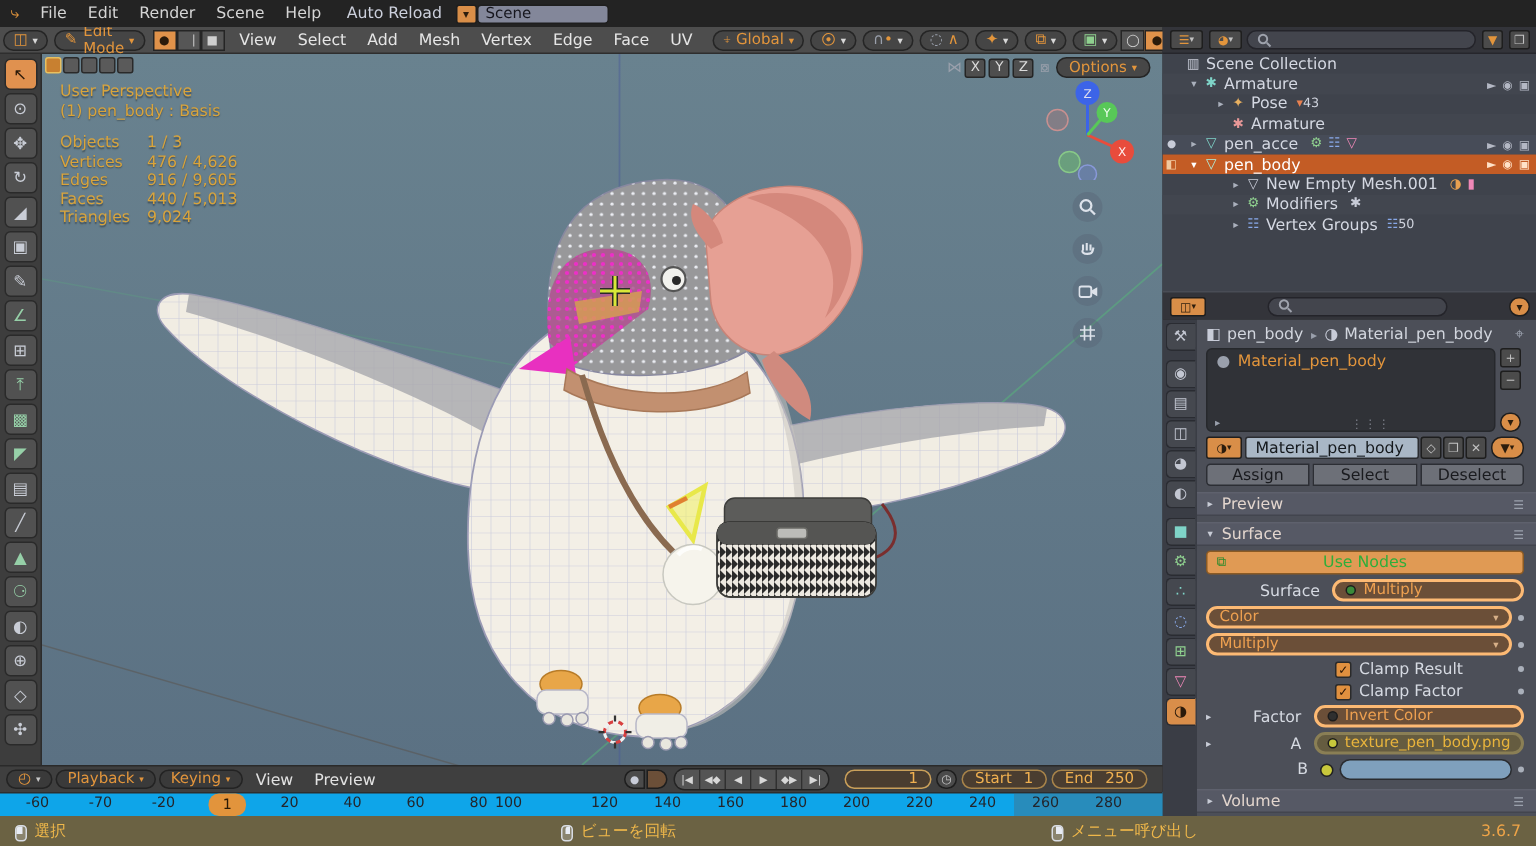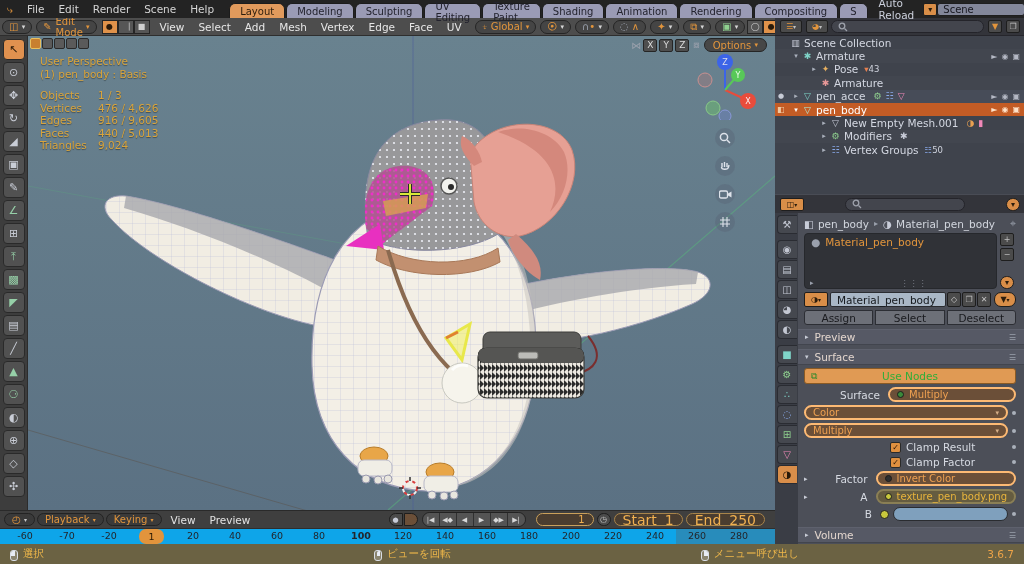--- a/index.html
+++ b/index.html
@@ -104,21 +104,21 @@
   #tl-header{height:17px;display:flex;align-items:center;padding:0 4px;}
   .tlmenu{padding:0 7px;color:#e2e2e2;font-size:10.5px;}
   .tl-pill{height:13px;border:1px solid #232323;border-radius:7px;background:#3a3a3a;color:#e2953c;display:flex;
         align-items:center;padding:0 7px;font-size:10px;margin-right:2px;}
   .pbtns{display:flex;border:1px solid #232323;border-radius:8px;overflow:hidden;margin-left:4px;}
   .pb{width:17px;height:13px;background:#545454;color:#d8d8d8;font-size:7px;display:flex;align-items:center;
         justify-content:center;border-right:1px solid #303030;}
   .framefield{height:13px;background:#4a3d30;border:1px solid #caa05a;border-radius:7px;color:#f0b050;
         display:flex;align-items:center;justify-content:flex-end;padding:0 8px;font-size:10px;}
   .sefield{height:13px;background:#4a3d30;border:1px solid #a8844a;border-radius:7px;color:#f0b050;
-        display:flex;align-items:center;padding:0 8px;font-size:14px;gap:8px;}
+        display:flex;align-items:center;padding:0 8px;font-size:10px;gap:8px;}
   #tl-ruler{height:17px;background:#0ea5e9;position:relative;border-top:1px solid #2e2e2e;}
   .tick{position:absolute;top:1px;font-size:9.5px;color:#23252b;transform:translateX(-50%);}
   #tl-endshade{position:absolute;left:676px;top:0;width:99px;height:17px;background:rgba(90,94,104,.35);}
   #playhead{position:absolute;left:139px;top:0px;width:25px;height:15px;background:#e2943c;border-radius:7px;
         color:#2a1a06;font-size:9.5px;display:flex;align-items:center;justify-content:center;}
 
   
   #statusbar{left:0;top:544px;width:1024px;height:20px;background:#6b6243;display:flex;align-items:center;
         padding:0 10px;color:#f0b84a;font-size:10.5px;z-index:40;}
   .mouseicon{display:inline-block;width:8px;height:11px;border:1px solid #d8dce4;border-radius:3px;margin-right:5px;position:relative;top:1px;background:rgba(230,234,240,.25);}
@@ -132,32 +132,20 @@
 </head>
 <body>
 
 <div id="topbar" class="abs">
   <span class="menu-item" style="color:#e2953c;">⤷</span>
   <span class="menu-item">File</span>
   <span class="menu-item">Edit</span>
   <span class="menu-item">Render</span>
   <span class="menu-item">Scene</span>
   <span class="menu-item">Help</span>
-  <div class="row" style="margin-left:8px;">
-    <div class="wtab active">Layout</div>
-    <div class="wtab">Modeling</div>
-    <div class="wtab">Sculpting</div>
-    <div class="wtab">UV Editing</div>
-    <div class="wtab">Texture Paint</div>
-    <div class="wtab">Shading</div>
-    <div class="wtab">Animation</div>
-    <div class="wtab">Rendering</div>
-    <div class="wtab">Compositing</div>
-    <div class="wtab">S</div>
-  </div>
   <span style="margin-left:10px;color:#ccd0dc;font-size:10.5px;">Auto Reload</span>
   <div class="row" style="margin-left:8px;">
     <div class="minibtn obtn">▾</div>
     <div class="topfield" style="width:88px;">Scene</div>
 
   </div>
 
 </div>
 
 <div id="vheader" class="abs">
@@ -702,21 +690,21 @@
   </div>
   <div id="tl-ruler">
     <div id="tl-endshade"></div>
     <span class="tick" style="left:25px;">-60</span>
     <span class="tick" style="left:67px;">-70</span>
     <span class="tick" style="left:109px;">-20</span>
     <span class="tick" style="left:193px;">20</span>
     <span class="tick" style="left:235px;">40</span>
     <span class="tick" style="left:277px;">60</span>
     <span class="tick" style="left:319px;">80</span>
-    <span class="tick" style="left:361px;font-weight:bold;">100</span>
+    <span class="tick" style="left:339px;">100</span>
     <span class="tick" style="left:403px;">120</span>
     <span class="tick" style="left:445px;">140</span>
     <span class="tick" style="left:487px;">160</span>
     <span class="tick" style="left:529px;">180</span>
     <span class="tick" style="left:571px;">200</span>
     <span class="tick" style="left:613px;">220</span>
     <span class="tick" style="left:655px;">240</span>
     <span class="tick" style="left:697px;">260</span>
     <span class="tick" style="left:739px;">280</span>
     <div id="playhead">1</div>

